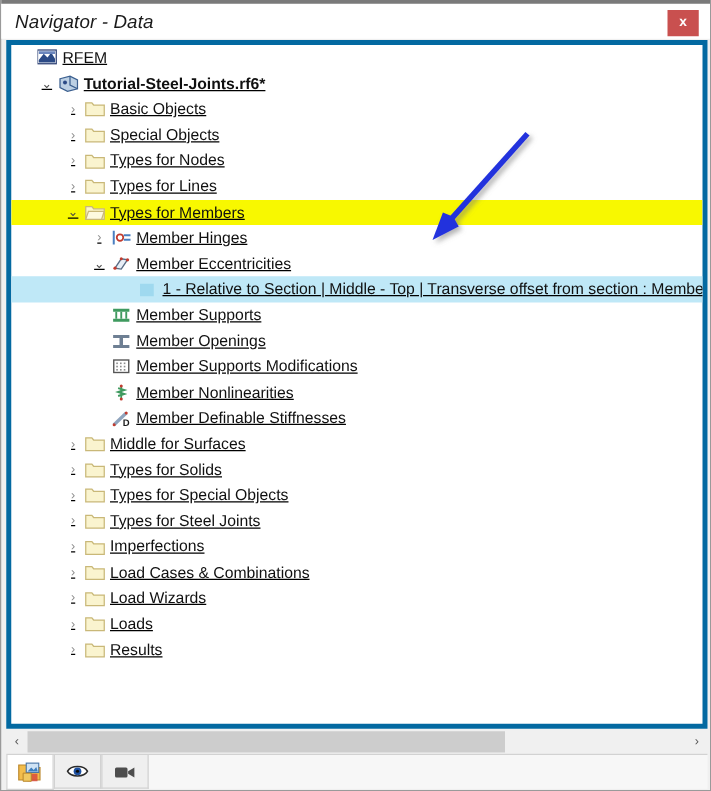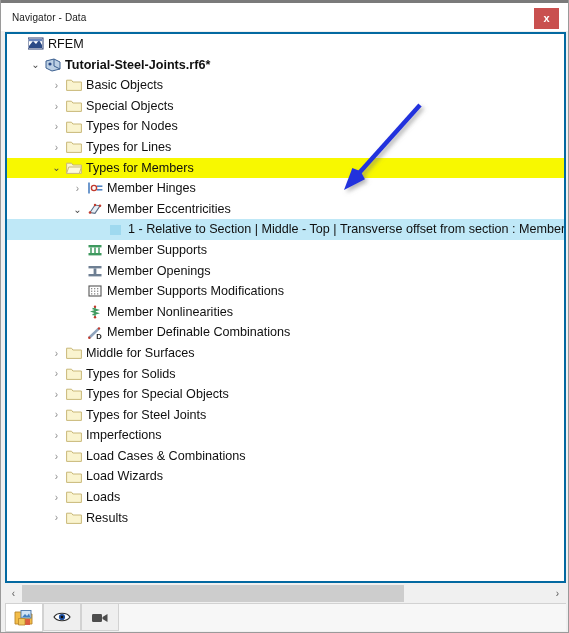--- a/index.html
+++ b/index.html
@@ -22,23 +22,24 @@
   .titlebar {
     position: relative;
     height: 31px;
     background: #ffffff;
     border-top: 3px solid #7a7a7a;
     display: flex;
     align-items: center;
     padding-left: 11px;
   }
   .titlebar-text {
-    font-size: 10px;
+    font-size: 15px;
     color: #1a1a1a;
     letter-spacing: .1px;
+    font-style: italic;
   }
   .close-btn {
     position: absolute;
     right: 9px; top: 5px;
     width: 25px; height: 21px;
     background: #c9504f;
     color: #ffffff;
     font-size: 11px;
     font-weight: bold;
     display: flex;
@@ -46,22 +47,23 @@
     justify-content: center;
     cursor: pointer;
     line-height: 1;
   }
   
   .tree-panel {
     position: absolute;
     left: 4px; top: 32px;
     width: 561px; height: 551px;
     background: #ffffff;
-    border: 2px solid #0369a1;
+    border: 4px solid #0369a1;
     overflow: hidden;
+    text-decoration: underline;
   }
   .row {
     position: relative;
     height: 20.6px;
     display: flex;
     align-items: center;
     white-space: nowrap;
     font-size: 12.6px;
     color: #101010;
     cursor: default;
@@ -325,21 +327,21 @@
         <div class="row i3">
           <span class="chev empty">›</span>
           <span class="ico">
             <svg width="16" height="14" viewBox="0 0 16 14">
               <line x1="2" y1="12" x2="12" y2="2.4" stroke="#8fa4bd" stroke-width="2.6"></line>
               <circle cx="2.3" cy="11.8" r="1.2" fill="#c23b2e"></circle>
               <circle cx="12" cy="2.4" r="1.2" fill="#c23b2e"></circle>
               <text x="9.2" y="12.6" font-family="Liberation Sans, sans-serif" font-size="7.6" font-weight="bold" fill="#1a1a1a">D</text>
             </svg>
           </span>
-          <span class="label">Member Definable Combinations</span>
+          <span class="label">Member Definable Stiffnesses</span>
         </div>
         <div class="row i2">
           <span class="chev">›</span>
           <span class="ico">
             <svg width="16" height="14" viewBox="0 0 16 14">
               <path d="M0.6 2.2 L5.5 2.2 L6.9 4 L15.4 4 L15.4 12.4 L0.6 12.4 Z" fill="#faf4cf" stroke="#c9b878" stroke-width="1"></path>
             </svg>
           </span>
           <span class="label">Middle for Surfaces</span>
         </div>

